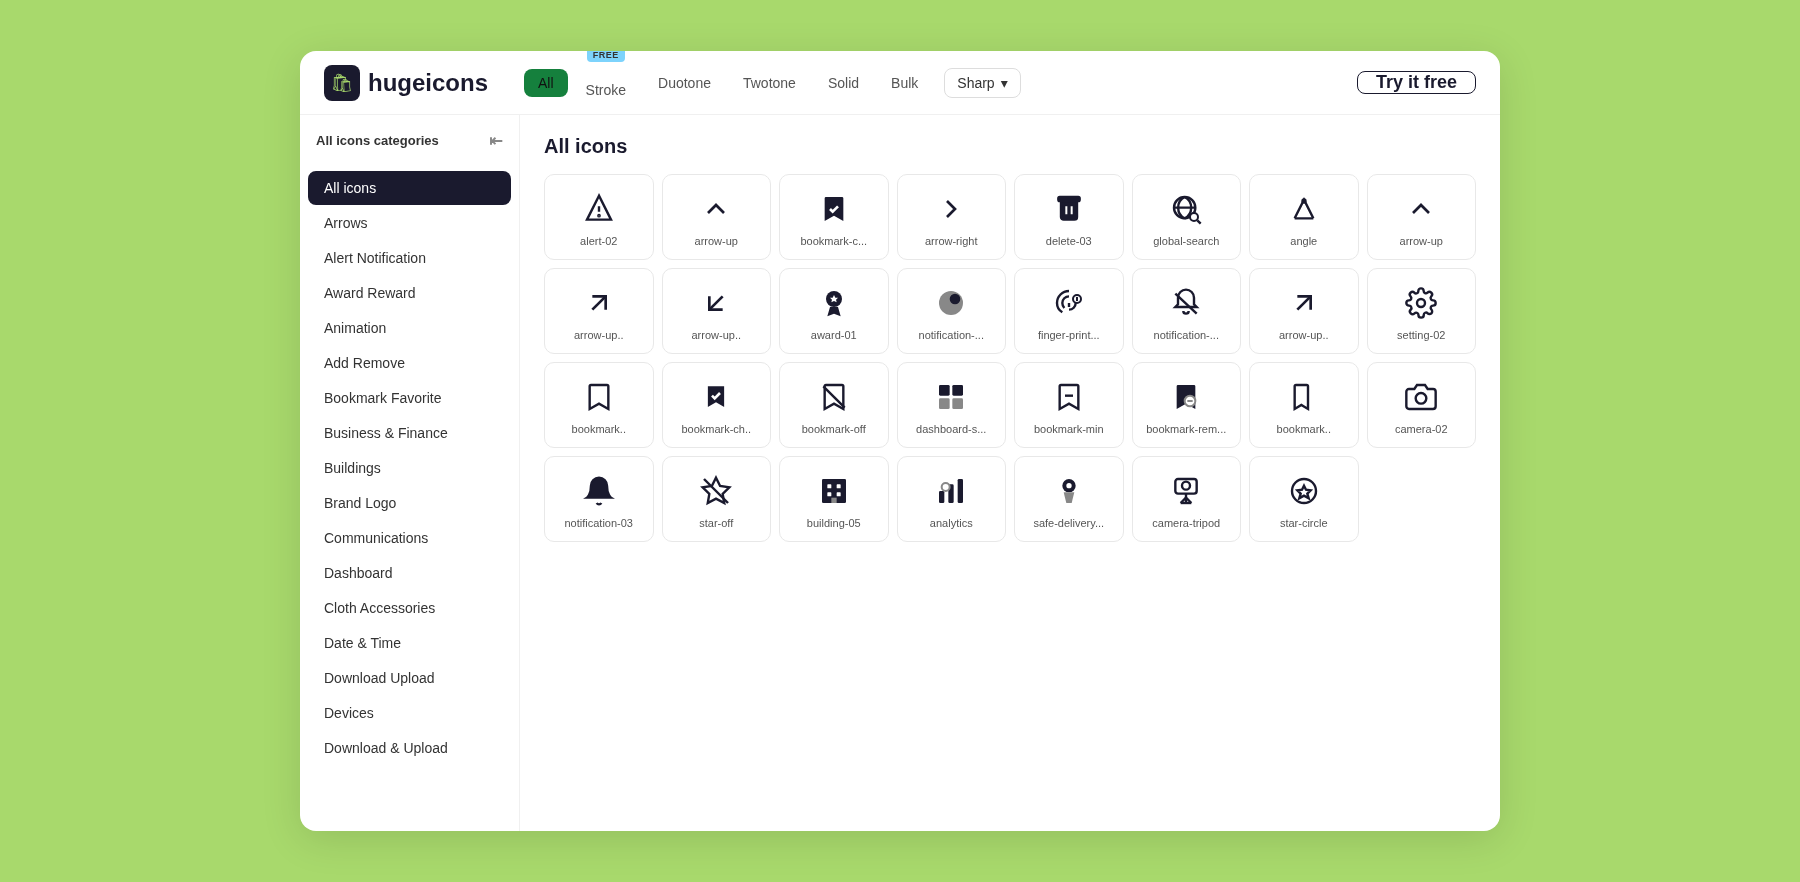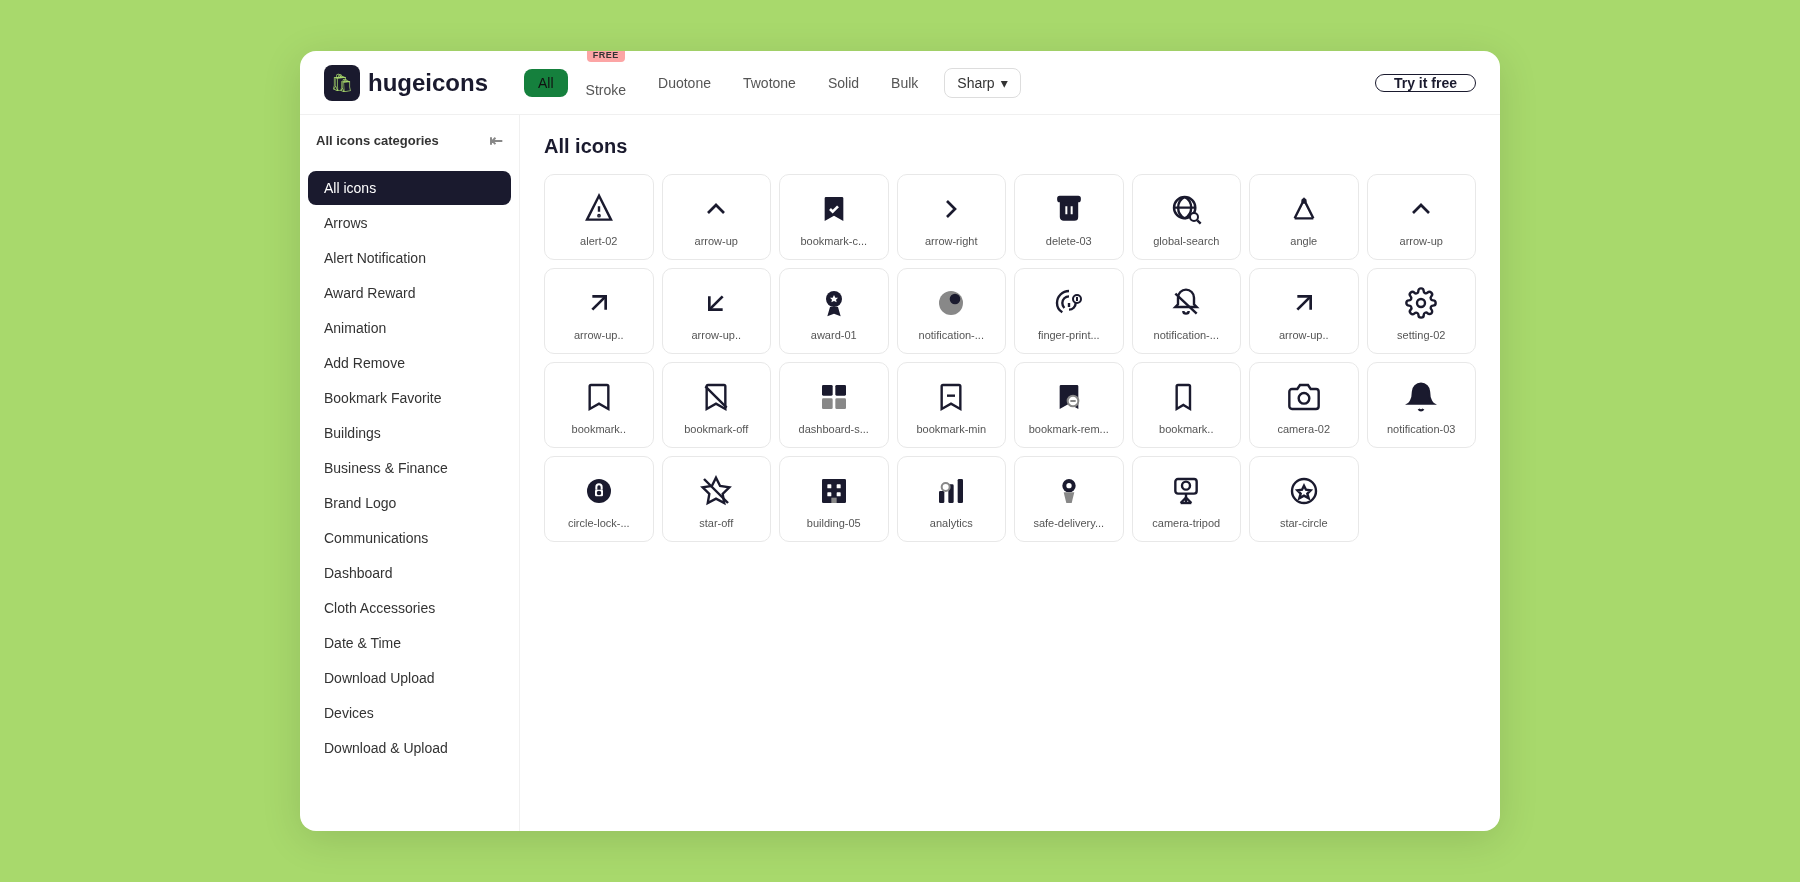--- a/index.html
+++ b/index.html
@@ -73,21 +73,21 @@
     }
     .style-tab.active {
       background: #15803d;
       color: #111;
     }
     .free-badge {
       position: absolute;
       top: -14px;
       left: 50%;
       transform: translateX(-50%);
-      background: #fca5a5;
+      background: #7dd3fc;
       color: #333;
       font-size: 9px;
       font-weight: 700;
       padding: 2px 6px;
       border-radius: 4px;
       letter-spacing: 0.5px;
     }
     .stroke-tab-wrapper {
       position: relative;
       padding-top: 14px;
@@ -100,23 +100,23 @@
       border-radius: 8px;
       padding: 6px 12px;
       cursor: pointer;
       font-size: 14px;
       color: #333;
       margin-left: 8px;
     }
     .try-it-free {
       margin-left: auto;
       border: 1.5px solid #1a1a2e;
-      border-radius: 16px;
+      border-radius: 8px;
       padding: 0 18px;
-      font-size: 14px;
+      font-size: 18px;
       font-weight: 600;
       color: #1a1a2e;
       cursor: pointer;
       background: transparent;
       flex-shrink: 0;
     }
     
     .main-layout {
       display: flex;
       flex: 1;
@@ -264,22 +264,22 @@
         <span class="collapse-icon">⇤</span>
       </div>
 
       <div class="sidebar-item active">All icons</div>
       <div class="sidebar-item">Arrows</div>
       <div class="sidebar-item">Alert Notification</div>
       <div class="sidebar-item">Award Reward</div>
       <div class="sidebar-item">Animation</div>
       <div class="sidebar-item">Add Remove</div>
       <div class="sidebar-item">Bookmark Favorite</div>
+      <div class="sidebar-item">Business &amp; Finance</div>
       <div class="sidebar-item">Buildings</div>
-      <div class="sidebar-item">Business &amp; Finance</div>
       <div class="sidebar-item">Brand Logo</div>
       <div class="sidebar-item">Communications</div>
       <div class="sidebar-item">Dashboard</div>
       <div class="sidebar-item">Cloth Accessories</div>
       <div class="sidebar-item">Date &amp; Time</div>
       <div class="sidebar-item">Download Upload</div>
       <div class="sidebar-item">Devices</div>
       <div class="sidebar-item">Download &amp; Upload</div>
     </div>
 
@@ -460,20 +460,29 @@
 
         <div class="icon-card">
           <div class="icon-visual">
             <svg viewBox="0 0 24 24" fill="none" stroke="#1a1a2e" stroke-width="1.8">
               <path d="M6 3h12a1 1 0 011 1v17l-7-4-7 4V4a1 1 0 011-1z"></path>
             </svg>
           </div>
           <span class="icon-label">bookmark..</span>
         </div>
 
+        <div class="icon-card">
+          <div class="icon-visual">
+            <svg viewBox="0 0 24 24" fill="none" stroke="#fff" stroke-width="1.8">
+              <path d="M6 3h12a1 1 0 011 1v17l-7-4-7 4V4a1 1 0 011-1z" fill="#1a1a2e"></path>
+              <polyline points="9 11 11 13 15 9" stroke="#fff" stroke-width="2"></polyline>
+            </svg>
+          </div>
+          <span class="icon-label">bookmark-ch..</span>
+        </div>
 
         <div class="icon-card">
           <div class="icon-visual">
             <svg viewBox="0 0 24 24" fill="none" stroke="#1a1a2e" stroke-width="1.8">
               <path d="M6 3h12a1 1 0 011 1v17l-7-4-7 4V4a1 1 0 011-1z"></path>
               <line x1="4" y1="4" x2="20" y2="20"></line>
             </svg>
           </div>
           <span class="icon-label">bookmark-off</span>
         </div>
@@ -534,31 +543,20 @@
           <div class="icon-visual">
             <svg viewBox="0 0 24 24" fill="none" stroke="#1a1a2e" stroke-width="1.8">
               <path d="M18 8A6 6 0 006 8c0 7-3 9-3 9h18s-3-2-3-9" fill="#1a1a2e" stroke="none"></path>
               <path d="M18 8A6 6 0 006 8c0 7-3 9-3 9h18s-3-2-3-9"></path>
               <path d="M13.73 21a2 2 0 01-3.46 0"></path>
             </svg>
           </div>
           <span class="icon-label">notification-03</span>
         </div>
 
-        <div class="icon-card">
-          <div class="icon-visual">
-            <svg viewBox="0 0 24 24" fill="none" stroke="#1a1a2e" stroke-width="1.8">
-              <circle cx="12" cy="12" r="9" fill="#1a1a2e" stroke="none"></circle>
-              <rect x="9" y="11" width="6" height="5" rx="1" fill="#fff" stroke="none"></rect>
-              <path d="M10 11V9a2 2 0 014 0v2" stroke="#fff" stroke-width="1.5" fill="none"></path>
-              <circle cx="12" cy="13.5" r="0.8" fill="#1a1a2e"></circle>
-            </svg>
-          </div>
-          <span class="icon-label">circle-lock-...</span>
-        </div>
 
         <div class="icon-card">
           <div class="icon-visual">
             <svg viewBox="0 0 24 24" fill="none" stroke="#1a1a2e" stroke-width="1.8">
               <polygon points="12 2 15.09 8.26 22 9.27 17 14.14 18.18 21.02 12 17.77 5.82 21.02 7 14.14 2 9.27 8.91 8.26 12 2"></polygon>
               <line x1="3" y1="3" x2="21" y2="21"></line>
             </svg>
           </div>
           <span class="icon-label">star-off</span>
         </div>

